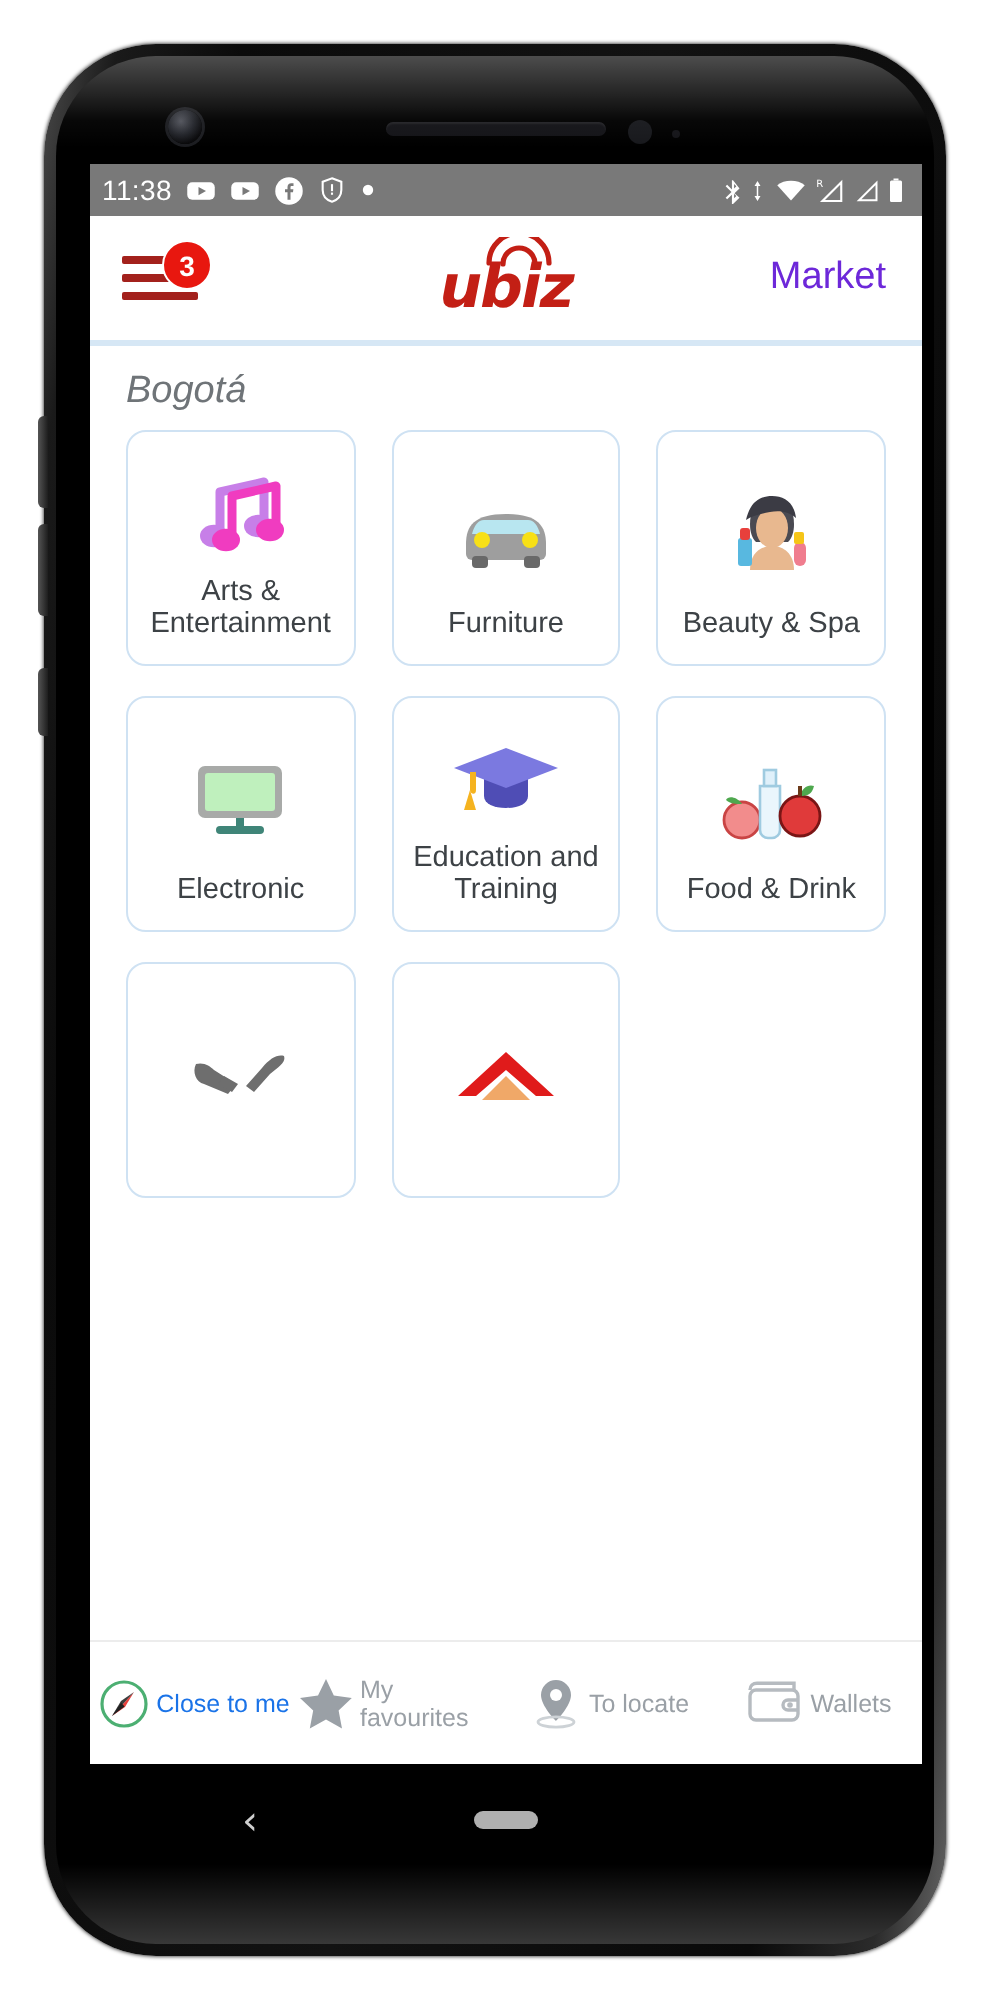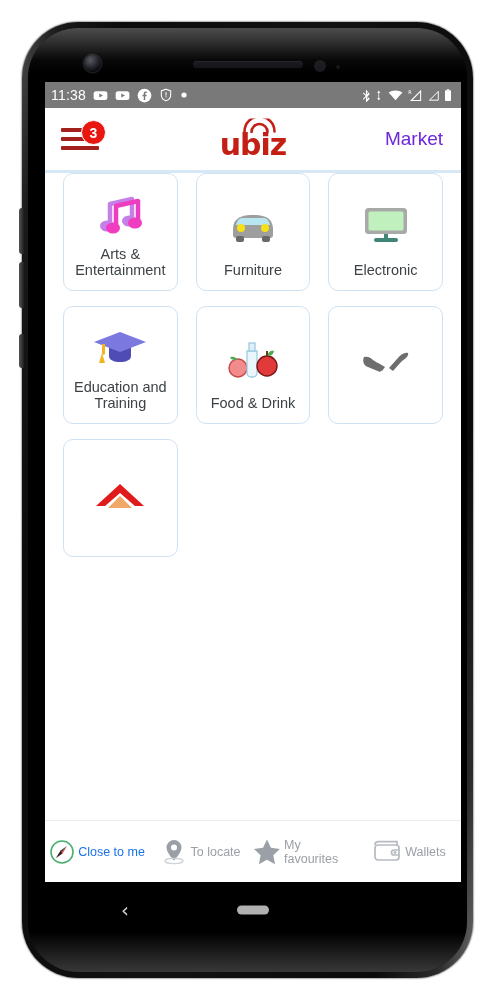--- a/index.html
+++ b/index.html
@@ -116,21 +116,21 @@
     font-size: 14px; font-weight: bold;
     border: 1.5px solid #fff;
   }
   #brand-logo {
     position: absolute; left: 50%; top: 50%;
     transform: translate(-50%,-50%);
     display: flex; flex-direction: column; align-items: center;
   }
   #brand-text {
     font-size: 30px; font-weight: bold; color: #c31f15;
-    letter-spacing: -1px; line-height: 1; font-family: "DejaVu Sans", sans-serif;
+    letter-spacing: -1px; line-height: 1; font-family: "DejaVu Sans", sans-serif; font-style: italic;
   }
   #market-link { font-size: 19px; color: #6d28d9; }
   #header-divider { height: 3px; background: #d6e7f5; }
 
   
   #content {
     position: absolute; top: 91px; bottom: 0; left: 0; right: 0;
     background: #fff; overflow: hidden;
   }
   #city-label {
@@ -270,20 +270,21 @@
             <path d="M19 13.5 A8 8 0 0 1 35 13.5" fill="none" stroke="#c31f15" stroke-width="2.6" stroke-linecap="round"></path>
           </svg>
           <span id="brand-text">ubiz</span>
         </div>
 
         <span id="market-link">Market</span>
       </div>
       <div id="header-divider"></div>
 
       <div id="content">
+        <div id="city-label">Bogotá</div>
 
         <div id="category-grid">
 
           <div class="cat-card">
             <div class="cat-emoji">
               <svg width="52" height="46" viewBox="0 0 52 46">
                 <path d="M16 30V10l22-5v20" fill="none" stroke="#c77fe8" stroke-width="4.5" stroke-linejoin="round"></path>
                 <path d="M22 32V12l22-5v20" fill="none" stroke="#f03cc0" stroke-width="4.5" stroke-linejoin="round"></path>
                 <ellipse cx="13" cy="32" rx="7" ry="5.6" fill="#c77fe8"></ellipse>
                 <ellipse cx="19" cy="34" rx="7" ry="5.6" fill="#f03cc0"></ellipse>
@@ -301,20 +302,35 @@
                 <path d="M17 14h22c3 0 5 3 6 7H11c1-4 3-7 6-7z" fill="#b8e6f0"></path>
                 <circle cx="16" cy="24" r="4" fill="#f7e017"></circle>
                 <circle cx="40" cy="24" r="4" fill="#f7e017"></circle>
                 <rect x="11" y="32" width="8" height="6" rx="2" fill="#696969"></rect>
                 <rect x="37" y="32" width="8" height="6" rx="2" fill="#696969"></rect>
               </svg>
             </div>
             <div class="cat-label">Furniture</div>
           </div>
 
+          <div class="cat-card">
+            <div class="cat-emoji">
+              <svg width="48" height="46" viewBox="0 0 48 46">
+                <path d="M13 18c0-8 4-13 11-13s11 5 11 13c0 4-1 7-3 9H16c-2-2-3-5-3-9z" fill="#4a4a52"></path>
+                <ellipse cx="24" cy="20" rx="8" ry="10" fill="#e8b88f"></ellipse>
+                <path d="M13 41c0-8 5-12 11-12s11 4 11 12z" fill="#e8b88f"></path>
+                <path d="M11 16c2-9 7-12 13-12s11 3 12 11c-3-3-8-4-13-3s-9 2-12 4z" fill="#3b3b44"></path>
+                <rect x="7" y="25" width="7" height="14" rx="1.5" fill="#58b8e0"></rect>
+                <rect x="8" y="20" width="5" height="6" rx="1.5" fill="#e8403c"></rect>
+                <rect x="35" y="27" width="6" height="12" rx="3" fill="#f07d8e"></rect>
+                <rect x="35" y="22" width="5" height="6" rx="1" fill="#f5c518"></rect>
+              </svg>
+            </div>
+            <div class="cat-label">Beauty &amp; Spa</div>
+          </div>
 
 
           <div class="cat-card">
             <div class="cat-emoji">
               <svg width="52" height="44" viewBox="0 0 52 44">
                 <rect x="5" y="5" width="42" height="26" rx="3.5" fill="#a8aaa8"></rect>
                 <rect x="8.5" y="8.5" width="35" height="19" rx="1.5" fill="#bff0bd"></rect>
                 <rect x="24" y="31" width="4" height="5" fill="#3f8578"></rect>
                 <rect x="14" y="35" width="24" height="4" rx="2" fill="#3f8578"></rect>
               </svg>
@@ -382,36 +398,36 @@
               <path d="M18 7l-4.5 7.5L7 19z" fill="#e8403c"></path>
               <path d="M7 19l6.5-4.5L18 7z" fill="#1a1a1a" opacity=".85" transform="rotate(180 12.5 13)"></path>
               <path d="M13.3 14.2L7 19l4.6-6.6z" fill="#202020"></path>
             </svg>
           </div>
           <div class="tab-label">Close to me</div>
         </div>
 
         <div class="tab-item">
           <div class="tab-icon">
+            <svg width="28" height="27" viewBox="0 0 28 27">
+              <path d="M14 1.5l3.9 8.3 9 1.2-6.6 6.2 1.7 9L14 21.7 5.9 26.2l1.7-9L1 11l9-1.2z" fill="#9aa0a6"></path>
+            </svg>
+          </div>
+          <div class="tab-label">My favourites</div>
+        </div>
+
+        <div class="tab-item">
+          <div class="tab-icon">
             <svg width="26" height="28" viewBox="0 0 26 28">
               <path d="M13 2a7.5 7.5 0 0 0-7.5 7.5c0 5.5 7.5 13 7.5 13s7.5-7.5 7.5-13A7.5 7.5 0 0 0 13 2z" fill="#9aa0a6"></path>
               <circle cx="13" cy="9.5" r="3" fill="#fff"></circle>
               <ellipse cx="13" cy="23" rx="9" ry="2.6" fill="none" stroke="#cdd2d6" stroke-width="1.4"></ellipse>
             </svg>
           </div>
           <div class="tab-label">To locate</div>
-        </div>
-
-        <div class="tab-item">
-          <div class="tab-icon">
-            <svg width="28" height="27" viewBox="0 0 28 27">
-              <path d="M14 1.5l3.9 8.3 9 1.2-6.6 6.2 1.7 9L14 21.7 5.9 26.2l1.7-9L1 11l9-1.2z" fill="#9aa0a6"></path>
-            </svg>
-          </div>
-          <div class="tab-label">My favourites</div>
         </div>
 
         <div class="tab-item">
           <div class="tab-icon">
             <svg width="30" height="26" viewBox="0 0 30 26">
               <path d="M3 6c0-2 1.5-3.4 3.5-3.4H25V6" fill="none" stroke="#b6bbc0" stroke-width="1.7"></path>
               <rect x="3" y="6" width="24" height="15" rx="3" fill="none" stroke="#b6bbc0" stroke-width="1.7"></rect>
               <path d="M27 11h-5a2.5 2.5 0 0 0 0 5h5" fill="none" stroke="#b6bbc0" stroke-width="1.7"></path>
               <circle cx="23" cy="13.5" r="1.4" fill="#b6bbc0"></circle>
             </svg>

